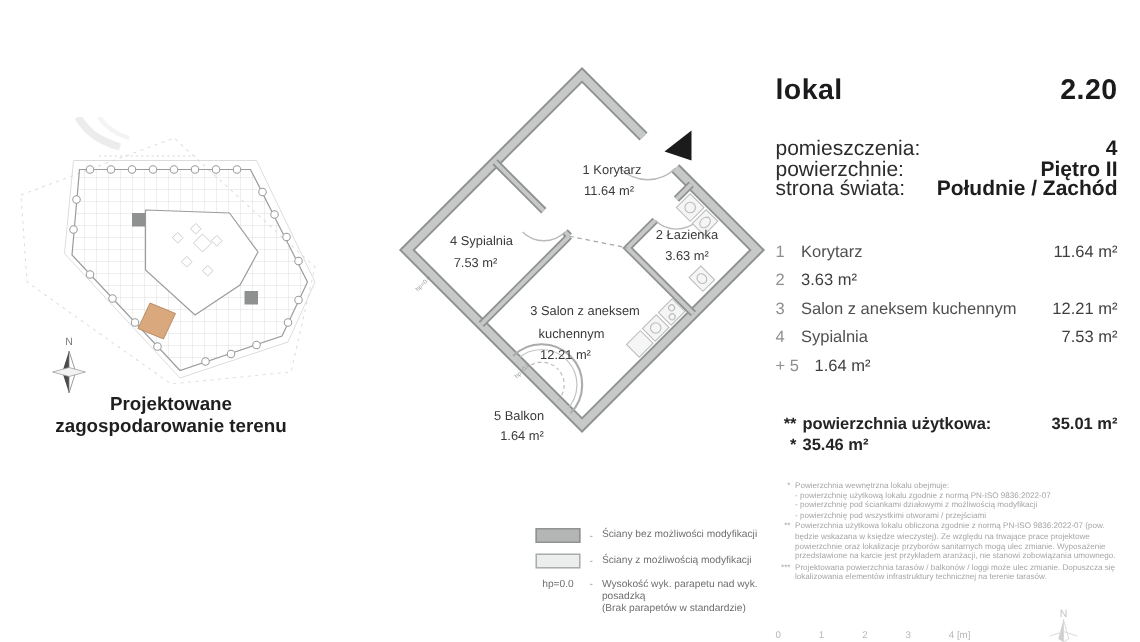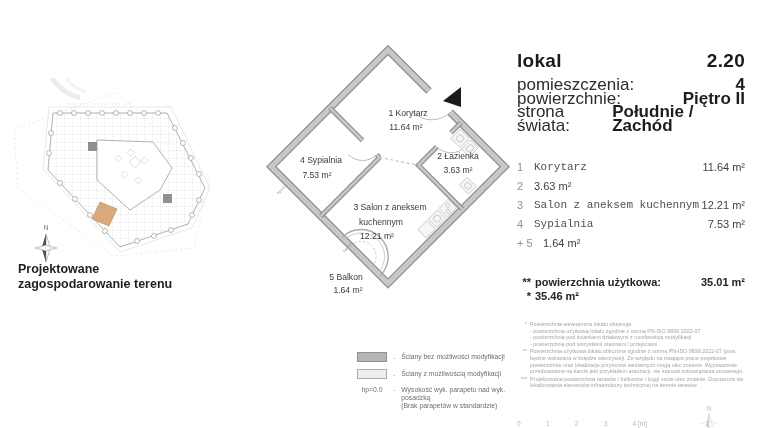--- a/index.html
+++ b/index.html
@@ -2,50 +2,50 @@
 <html><head>
 <meta charset="utf-8">
 <style>
   html,body{margin:0;padding:0;}
   body{width:760px;height:428px;overflow:hidden;background:#fff;
        font-family:"Liberation Sans", sans-serif;}
   .page{position:relative;width:760px;height:428px;background:#fff;overflow:hidden;}
 
   
   .site-svg{position:absolute;left:8px;top:78px;}
-  .site-caption{position:absolute;left:18px;top:262px;width:192px;
+  .site-caption{position:absolute;left:18px;top:262px;width:192px;text-align:center;
      font-size:12.5px;font-weight:bold;color:#1f1f1f;line-height:15px;white-space:pre-line;}
 
   
   .plan-svg{position:absolute;left:263px;top:28px;}
 
   
   .legend{position:absolute;left:357px;top:352px;width:168px;font-size:6.8px;color:#6e6e6e;}
   .legend-row{display:flex;align-items:center;margin-bottom:7px;}
   .legend-row.top{align-items:flex-start;}
   .swatch{width:30px;height:10px;border:1px solid #8f9291;flex:none;box-sizing:border-box;}
   .swatch.solid{background:#b3b6b5;}
   .swatch.light{background:#eceeed;border-color:#aaadac;}
   .legend-key{width:30px;flex:none;text-align:center;color:#6e6e6e;}
   .legend-dash{margin:0 6px;color:#9a9a9a;flex:none;}
   .legend-label{white-space:pre-line;line-height:8px;}
 
   
   .panel{position:absolute;left:517px;top:50px;width:228px;color:#222;}
   .title-row{display:flex;justify-content:space-between;align-items:baseline;
      font-size:19px;font-weight:bold;color:#1b1b1d;letter-spacing:.3px;}
-  .info{margin-top:6px;font-size:17px;color:#262626;}
+  .info{margin-top:20px;font-size:14px;color:#262626;}
   .info-row{display:flex;justify-content:space-between;line-height:13.5px;}
   .info-label{color:#2c2c2c;}
   .info-value{font-weight:bold;color:#1d1d1d;}
   .rooms{margin-top:26px;font-size:11px;}
   .room-row{display:flex;line-height:19px;color:#505050;}
   .room-num{width:17px;color:#8f8f8f;flex:none;}
   .room-num.wide{width:26px;}
-  .room-name{flex:1;font-family:Liberation Mono, monospace;}
+  .room-name{flex:1;}
   .room-name.indent{padding-left:7px;}
   .room-area{color:#3f3f3f;}
   .totals{margin-top:22px;font-size:11px;font-weight:bold;color:#242424;}
   .total-row{display:flex;line-height:14px;}
   .total-marker{width:14px;text-align:right;margin-right:4px;flex:none;}
   .total-label{flex:1;}
   .footnotes{position:absolute;left:517px;top:321px;width:234px;
      font-size:5.4px;line-height:6.6px;color:#a5a5a5;}
   .fn{display:flex;margin-bottom:1px;}
   .fn-marker{width:10px;text-align:right;margin-right:3px;flex:none;}

